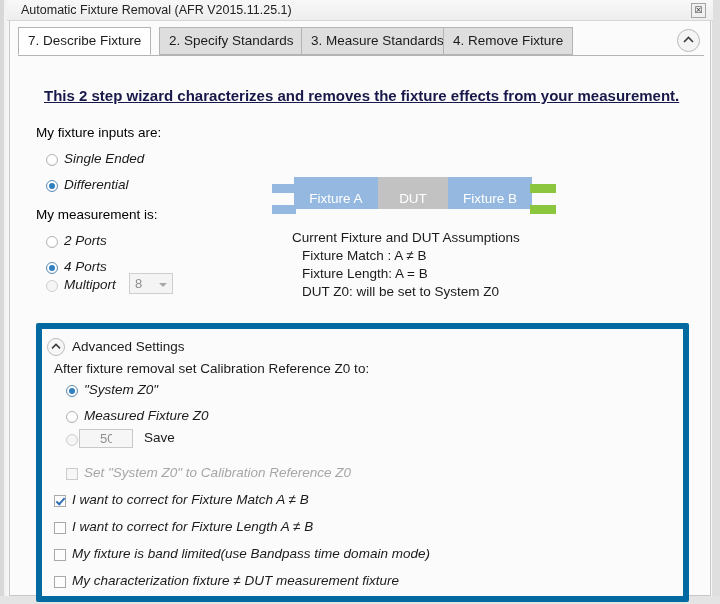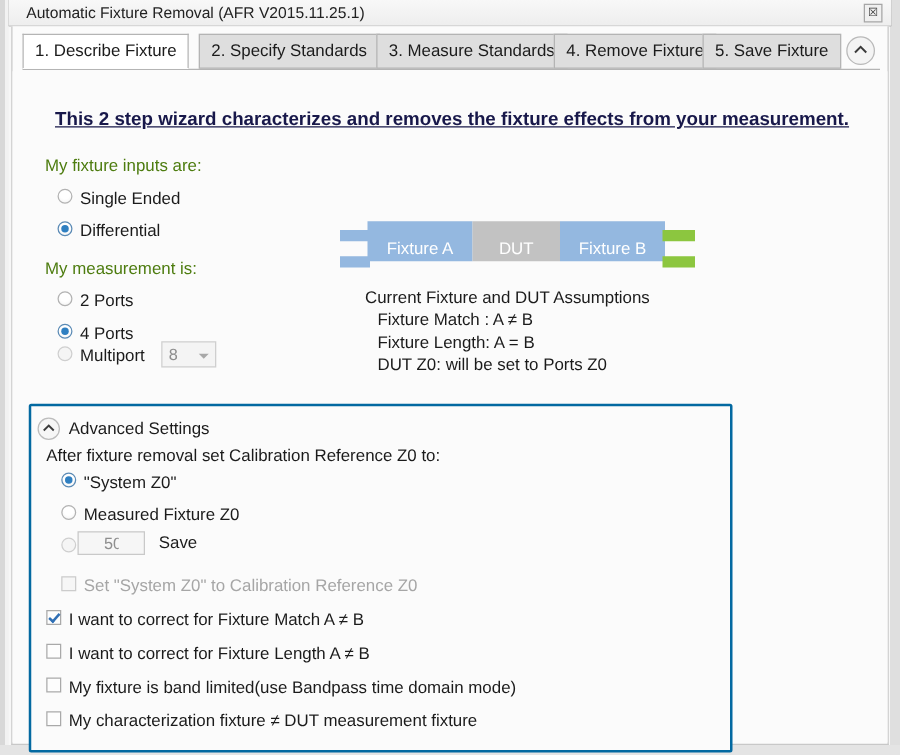--- a/index.html
+++ b/index.html
@@ -140,30 +140,31 @@
     font-size: 15px;
     font-weight: bold;
     color: #18184a;
     text-decoration: underline;
     white-space: nowrap;
   }
 
   .field-label {
     position: absolute;
     font-size: 13.5px;
-    color: #4d7c0f;
+    color: #000000;
     white-space: nowrap;
   }
 
   
   .opt-row {
     position: absolute;
     display: flex;
-    align-items: flex-start;
-    white-space: nowrap;
+    align-items: flex-end;
+    white-space: nowrap;
+    font-style: italic;
   }
   .radio {
     width: 12px; height: 12px;
     border-radius: 50%;
     border: 1px solid #b2b2b2;
     background: radial-gradient(circle at 50% 35%, #ffffff 45%, #f0f0f0 100%);
     box-sizing: border-box;
     margin-right: 6px;
     flex: 0 0 auto;
     position: relative;
@@ -260,23 +261,23 @@
     line-height: 18px;
     color: #1b1b1b;
     white-space: nowrap;
   }
   #assumptions .hdr { margin-left: 4px; }
   #assumptions .ln  { margin-left: 14px; }
 
   
   #advanced-group {
     position: absolute;
-    left: 13px; top: 266px;
-    width: 563px; height: 279px;
-    border: 2px solid #0369a1;
+    left: 26px; top: 266px;
+    width: 653px; height: 279px;
+    border: 6px solid #0369a1;
     background: #fbfbfb;
     box-sizing: border-box;
     border-radius: 2px;
   }
   #advanced-toggle {
     position: absolute;
     left: 5px; top: 9px;
     width: 18px; height: 18px;
     border-radius: 50%;
     border: 1px solid #bcbcbc;
@@ -331,25 +332,24 @@
 
   <div id="title-bar">
     <div id="title-bar-bg-tint"></div>
     <div id="window-title">Automatic Fixture Removal (AFR V2015.11.25.1)</div>
     <div id="close-button">☒</div>
   </div>
 
   <div id="main-panel">
 
     <div id="tab-strip">
-      <div class="tab active" style="left:0px;">1. Describe Fixture</div>
+      <div class="tab active" style="left:0px;">7. Describe Fixture</div>
       <div class="tab" style="left:141px;">2. Specify Standards</div>
       <div class="tab" style="left:283px;">3. Measure Standards</div>
       <div class="tab" style="left:425px;">4. Remove Fixture</div>
-      <div class="tab" style="left:544px;">5. Save Fixture</div>
       <div id="collapse-button">
         <svg width="11" height="8" viewBox="0 0 11 8" aria-hidden="true">
           <polyline points="1,6 5.5,1.5 10,6" fill="none" stroke="#3b3b3b" stroke-width="1.6"></polyline>
         </svg>
       </div>
     </div>
     <div id="tab-underline"></div>
 
     <div id="content">
 
@@ -396,21 +396,21 @@
         <div class="blk blk-dut">DUT</div>
         <div class="blk blk-b">Fixture B</div>
         <div class="conn conn-green" style="top:7px;"></div>
         <div class="conn conn-green" style="top:28px;"></div>
       </div>
 
       <div id="assumptions">
         <div class="hdr">Current Fixture and DUT Assumptions</div>
         <div class="ln">Fixture Match : A ≠ B</div>
         <div class="ln">Fixture Length: A = B</div>
-        <div class="ln">DUT Z0: will be set to Ports Z0</div>
+        <div class="ln">DUT Z0: will be set to System Z0</div>
       </div>
 
       <div id="advanced-group">
 
         <div id="advanced-toggle">
           <svg width="10" height="7" viewBox="0 0 10 7" aria-hidden="true">
             <polyline points="1,5.4 5,1.4 9,5.4" fill="none" stroke="#3b3b3b" stroke-width="1.5"></polyline>
           </svg>
         </div>
         <div id="advanced-title">Advanced Settings</div>

